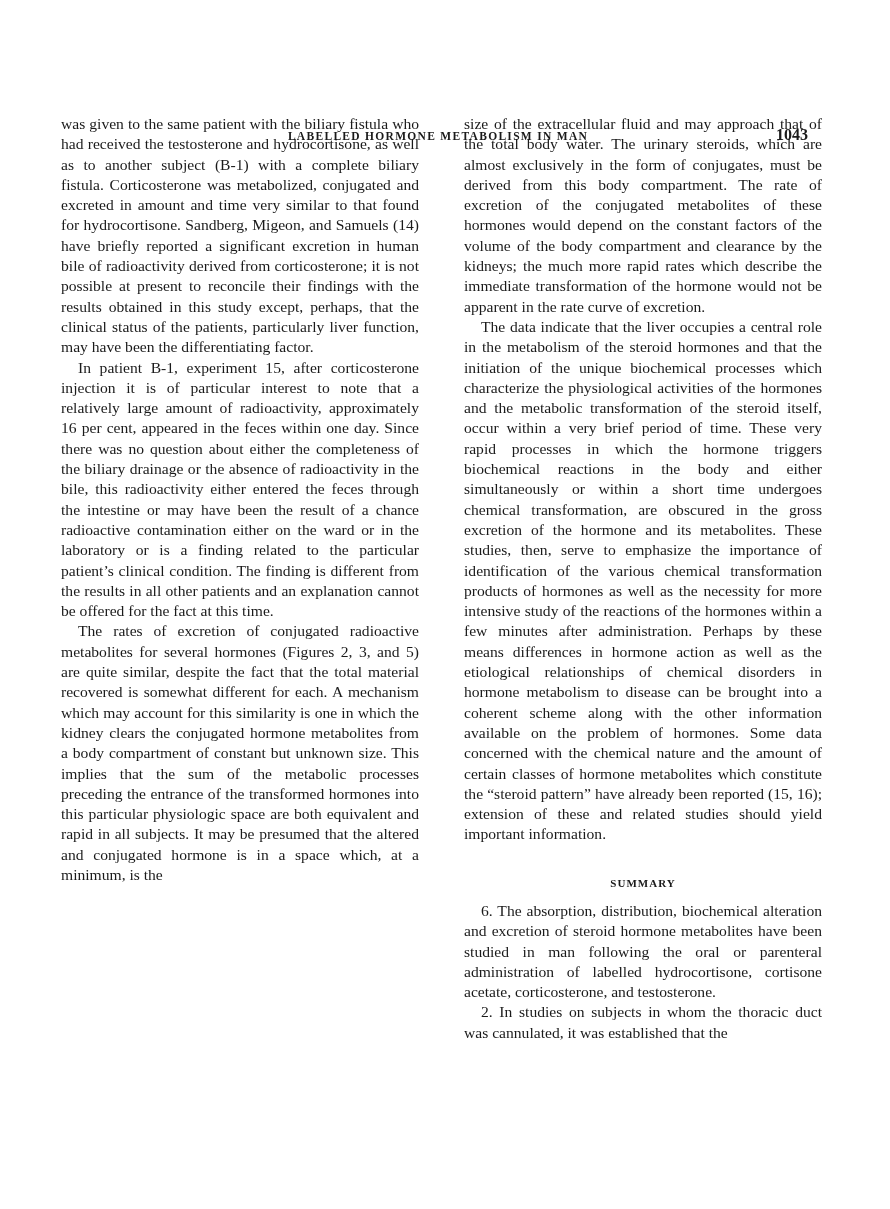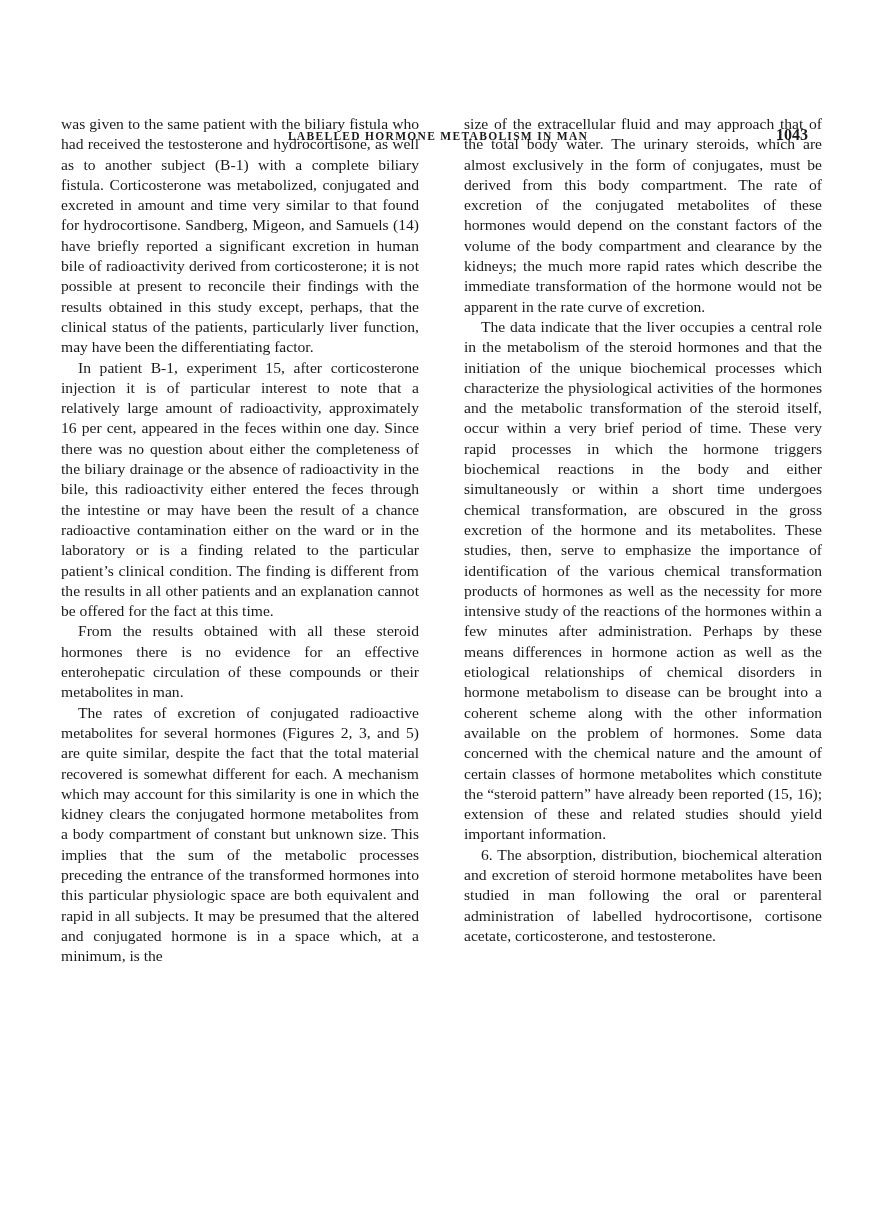--- a/index.html
+++ b/index.html
@@ -24,21 +24,22 @@
 <body>
 
 <div class="header">
   <div class="running-head">LABELLED HORMONE METABOLISM IN MAN</div>
   <div class="page-num">1043</div>
 </div>
 
 <div class="col left">
   <p class="cont">was given to the same patient with the biliary fistula who had received the testosterone and hydrocortisone, as well as to another subject (B-1) with a complete biliary fistula. Corticosterone was metabolized, conjugated and excreted in amount and time very similar to that found for hydrocortisone. Sandberg, Migeon, and Samuels (14) have briefly reported a significant excretion in human bile of radioactivity derived from corticosterone; it is not possible at present to reconcile their findings with the results obtained in this study except, perhaps, that the clinical status of the patients, particularly liver function, may have been the differentiating factor.</p>
   <p class="indent">In patient B-1, experiment 15, after corticosterone injection it is of particular interest to note that a relatively large amount of radioactivity, approximately 16 per cent, appeared in the feces within one day. Since there was no question about either the completeness of the biliary drainage or the absence of radioactivity in the bile, this radioactivity either entered the feces through the intestine or may have been the result of a chance radioactive contamination either on the ward or in the laboratory or is a finding related to the particular patient’s clinical condition. The finding is different from the results in all other patients and an explanation cannot be offered for the fact at this time.</p>
-  <p class="indent">From the results obtained with all these steroid hormones there is no evidence for an effective enterohepatic circulation of these compounds or their metabolites in man.</p>
   <p class="indent">The rates of excretion of conjugated radioactive metabolites for several hormones (Figures 2, 3, and 5) are quite similar, despite the fact that the total material recovered is somewhat different for each. A mechanism which may account for this similarity is one in which the kidney clears the conjugated hormone metabolites from a body compartment of constant but unknown size. This implies that the sum of the metabolic processes preceding the entrance of the transformed hormones into this particular physiologic space are both equivalent and rapid in all subjects. It may be presumed that the altered and conjugated hormone is in a space which, at a minimum, is the</p>
 </div>
 
 <div class="col right">
   <p class="cont">size of the extracellular fluid and may approach that of the total body water. The urinary steroids, which are almost exclusively in the form of conjugates, must be derived from this body compartment. The rate of excretion of the conjugated metabolites of these hormones would depend on the constant factors of the volume of the body compartment and clearance by the kidneys; the much more rapid rates which describe the immediate transformation of the hormone would not be apparent in the rate curve of excretion.</p>
   <p class="indent">The data indicate that the liver occupies a central role in the metabolism of the steroid hormones and that the initiation of the unique biochemical processes which characterize the physiological activities of the hormones and the metabolic transformation of the steroid itself, occur within a very brief period of time. These very rapid processes in which the hormone triggers biochemical reactions in the body and either simultaneously or within a short time undergoes chemical transformation, are obscured in the gross excretion of the hormone and its metabolites. These studies, then, serve to emphasize the importance of identification of the various chemical transformation products of hormones as well as the necessity for more intensive study of the reactions of the hormones within a few minutes after administration. Perhaps by these means differences in hormone action as well as the etiological relationships of chemical disorders in hormone metabolism to disease can be brought into a coherent scheme along with the other information available on the problem of hormones. Some data concerned with the chemical nature and the amount of certain classes of hormone metabolites which constitute the “steroid pattern” have already been reported (15, 16); extension of these and related studies should yield important information.</p>
+  <div class="summary-head">SUMMARY</div>
   <p class="indent">6. The absorption, distribution, biochemical alteration and excretion of steroid hormone metabolites have been studied in man following the oral or parenteral administration of labelled hydrocortisone, cortisone acetate, corticosterone, and testosterone.</p>
+  <p class="indent">2. In studies on subjects in whom the thoracic duct was cannulated, it was established that the</p>
 </div>
 
 </body></html>

